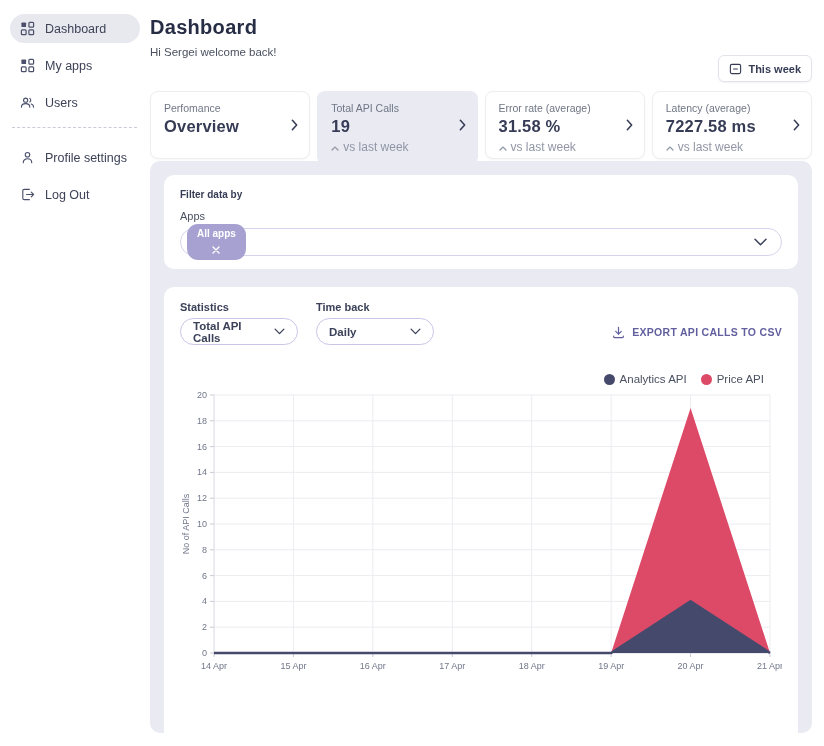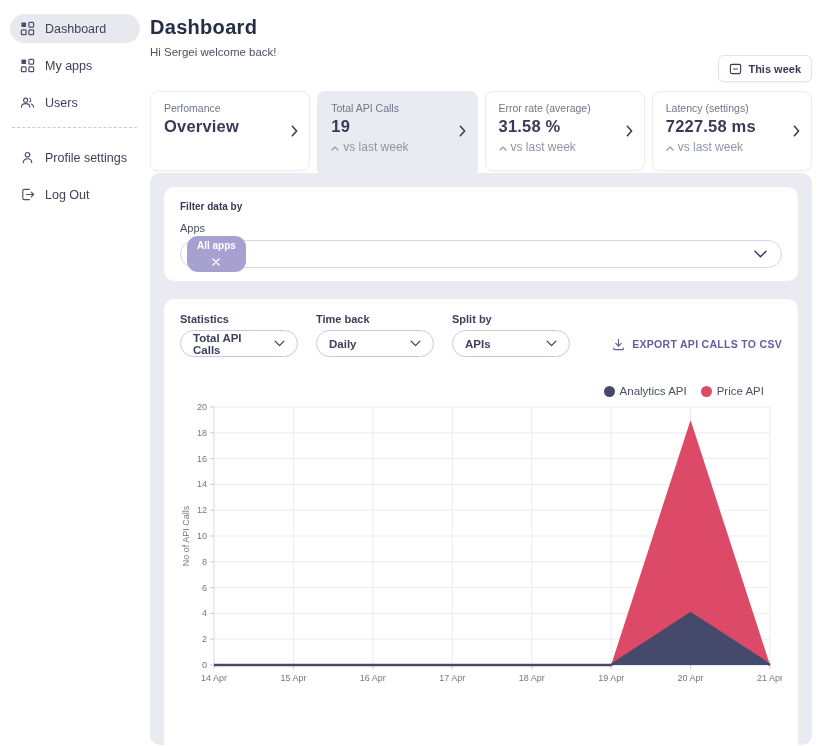--- a/index.html
+++ b/index.html
@@ -30,21 +30,21 @@
   
   .main{position:absolute;left:150px;top:0;width:662px;padding-top:16px;}
   .page-title{font-size:20px;font-weight:bold;color:#272d45;letter-spacing:.3px;}
   .greeting{font-size:11.5px;color:#4a5160;margin-top:7px;}
   .week-btn{position:absolute;right:0;top:55px;display:flex;align-items:center;gap:6px;
     background:#fff;border:1px solid #e2e4ea;border-radius:6px;padding:6px 10px;
     font-size:11px;font-weight:bold;color:#363c55;box-shadow:0 1px 2px rgba(40,45,70,.06);cursor:pointer;}
   .week-btn .ic{display:flex;color:#363c55;}
   
   .tabs{display:flex;gap:7px;margin-top:33px;align-items:flex-start;}
-  .tab-card{position:relative;flex:1 1 0;height:80px;background:#fff;border:1px solid #ededf2;
+  .tab-card{position:relative;flex:1 1 0;height:68px;background:#fff;border:1px solid #ededf2;
     border-radius:8px;padding:10px 41px 8px 13px;cursor:pointer;box-shadow:0 1px 2px rgba(40,45,70,.04);}
   .tab-card .t-label{font-size:10.5px;color:var(--muted);}
   .tab-card .t-value{font-size:16.5px;font-weight:bold;color:var(--dark);margin-top:3px;letter-spacing:.2px;}
   .tab-card .t-compare{display:flex;align-items:center;gap:4px;font-size:12px;color:var(--faint);margin-top:4px;}
   .tab-card .chev{position:absolute;right:11px;top:50%;transform:translateY(-50%);color:#363c55;display:flex;}
   .tab-card.active{background:var(--panel);border-color:transparent;border-radius:8px 8px 0 0;box-shadow:none;}
   .tab-card.active::after{content:"";position:absolute;left:0;right:0;bottom:-5px;height:6px;background:var(--panel);}
   
   .panel{position:relative;margin-top:2px;background:var(--panel);border-radius:10px;padding:14px;height:572px;}
   .card{background:#fff;border-radius:10px;padding:14px 16px;}
@@ -180,21 +180,21 @@
             </svg></span>
         <span>vs last week</span>
       </div>
       <span class="chev">
         <svg width="7" height="12" viewBox="0 0 8 14">
             <path d="M1.5 1.5 6.5 7l-5 5.5" stroke="currentColor" stroke-width="1.8" fill="none" stroke-linecap="round" stroke-linejoin="round"></path>
           </svg>
       </span>
     </div>
     <div class="tab-card">
-      <div class="t-label">Latency (settings)</div>
+      <div class="t-label">Latency (average)</div>
       <div class="t-value">7227.58 ms</div>
       <div class="t-compare">
         <span><svg width="8" height="5" viewBox="0 0 8 5">
               <path d="M1 4 4 1l3 3" stroke="#8f96a3" stroke-width="1.2" fill="none" stroke-linecap="round"></path>
             </svg></span>
         <span>vs last week</span>
       </div>
       <span class="chev">
         <svg width="7" height="12" viewBox="0 0 8 14">
             <path d="M1.5 1.5 6.5 7l-5 5.5" stroke="currentColor" stroke-width="1.8" fill="none" stroke-linecap="round" stroke-linejoin="round"></path>
@@ -233,31 +233,20 @@
                 <svg width="11" height="7" viewBox="0 0 12 8">
                   <path d="M1 1.3 6 6.4l5-5.1" stroke="currentColor" stroke-width="1.5" fill="none" stroke-linecap="round" stroke-linejoin="round"></path>
                 </svg>
               </span>
           </div>
         </div>
         <div class="ctl-group">
           <span class="ctl-label">Time back</span>
           <div class="select-pill">
             <span>Daily</span>
-            <span class="dd">
-                <svg width="11" height="7" viewBox="0 0 12 8">
-                  <path d="M1 1.3 6 6.4l5-5.1" stroke="currentColor" stroke-width="1.5" fill="none" stroke-linecap="round" stroke-linejoin="round"></path>
-                </svg>
-              </span>
-          </div>
-        </div>
-        <div class="ctl-group">
-          <span class="ctl-label">Split by</span>
-          <div class="select-pill">
-            <span>APIs</span>
             <span class="dd">
                 <svg width="11" height="7" viewBox="0 0 12 8">
                   <path d="M1 1.3 6 6.4l5-5.1" stroke="currentColor" stroke-width="1.5" fill="none" stroke-linecap="round" stroke-linejoin="round"></path>
                 </svg>
               </span>
           </div>
         </div>
         <div class="export-link">
           <span class="ic">
             <svg width="13" height="13" viewBox="0 0 14 14" fill="none" stroke="currentColor" stroke-width="1.3" stroke-linecap="round" stroke-linejoin="round">

